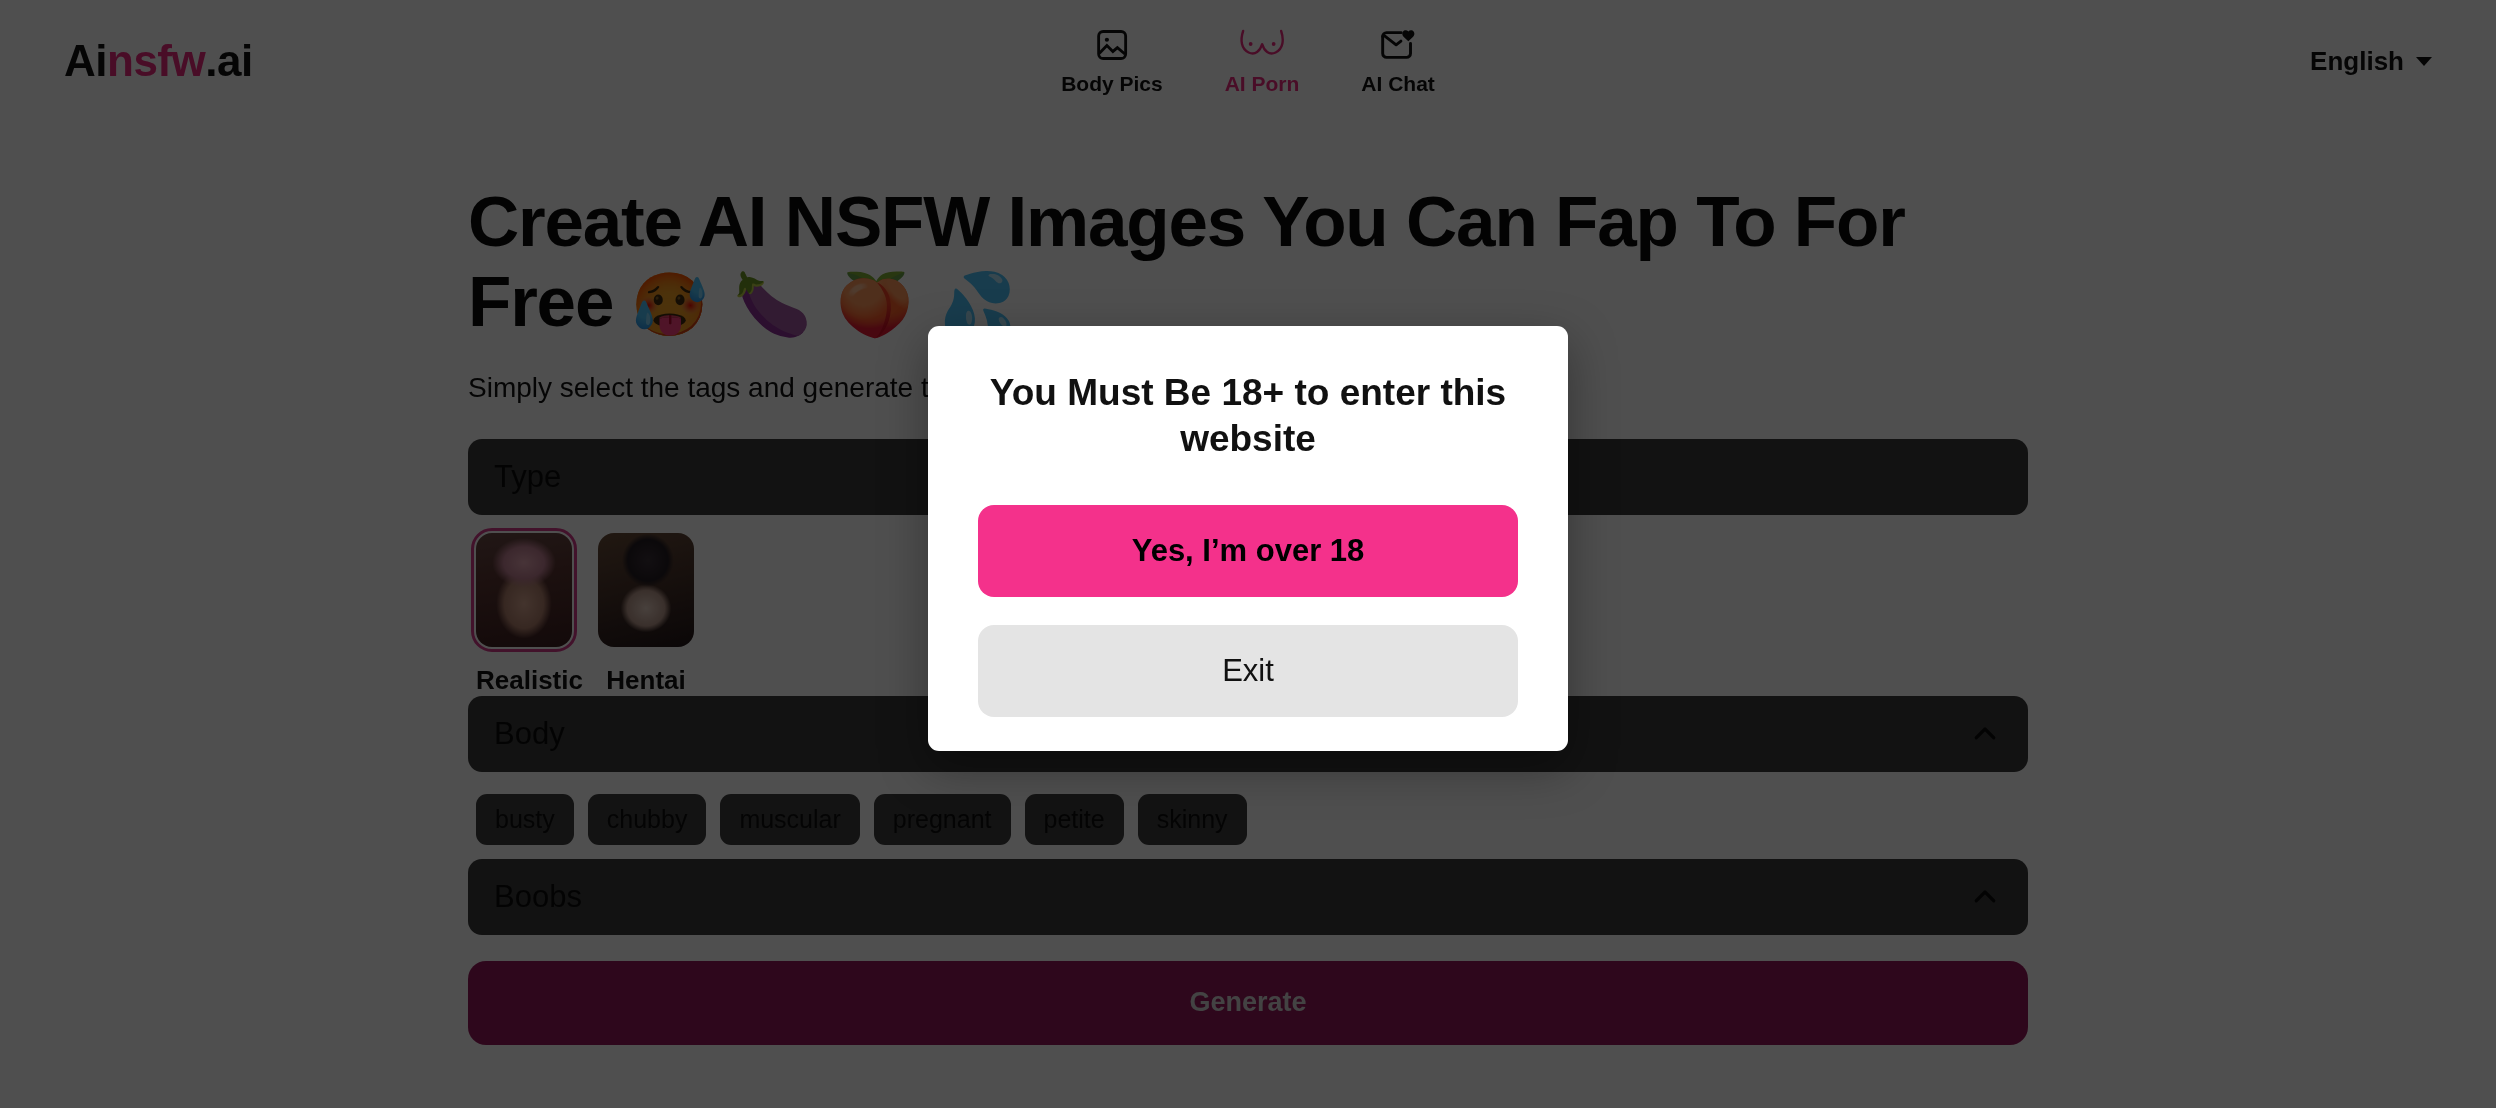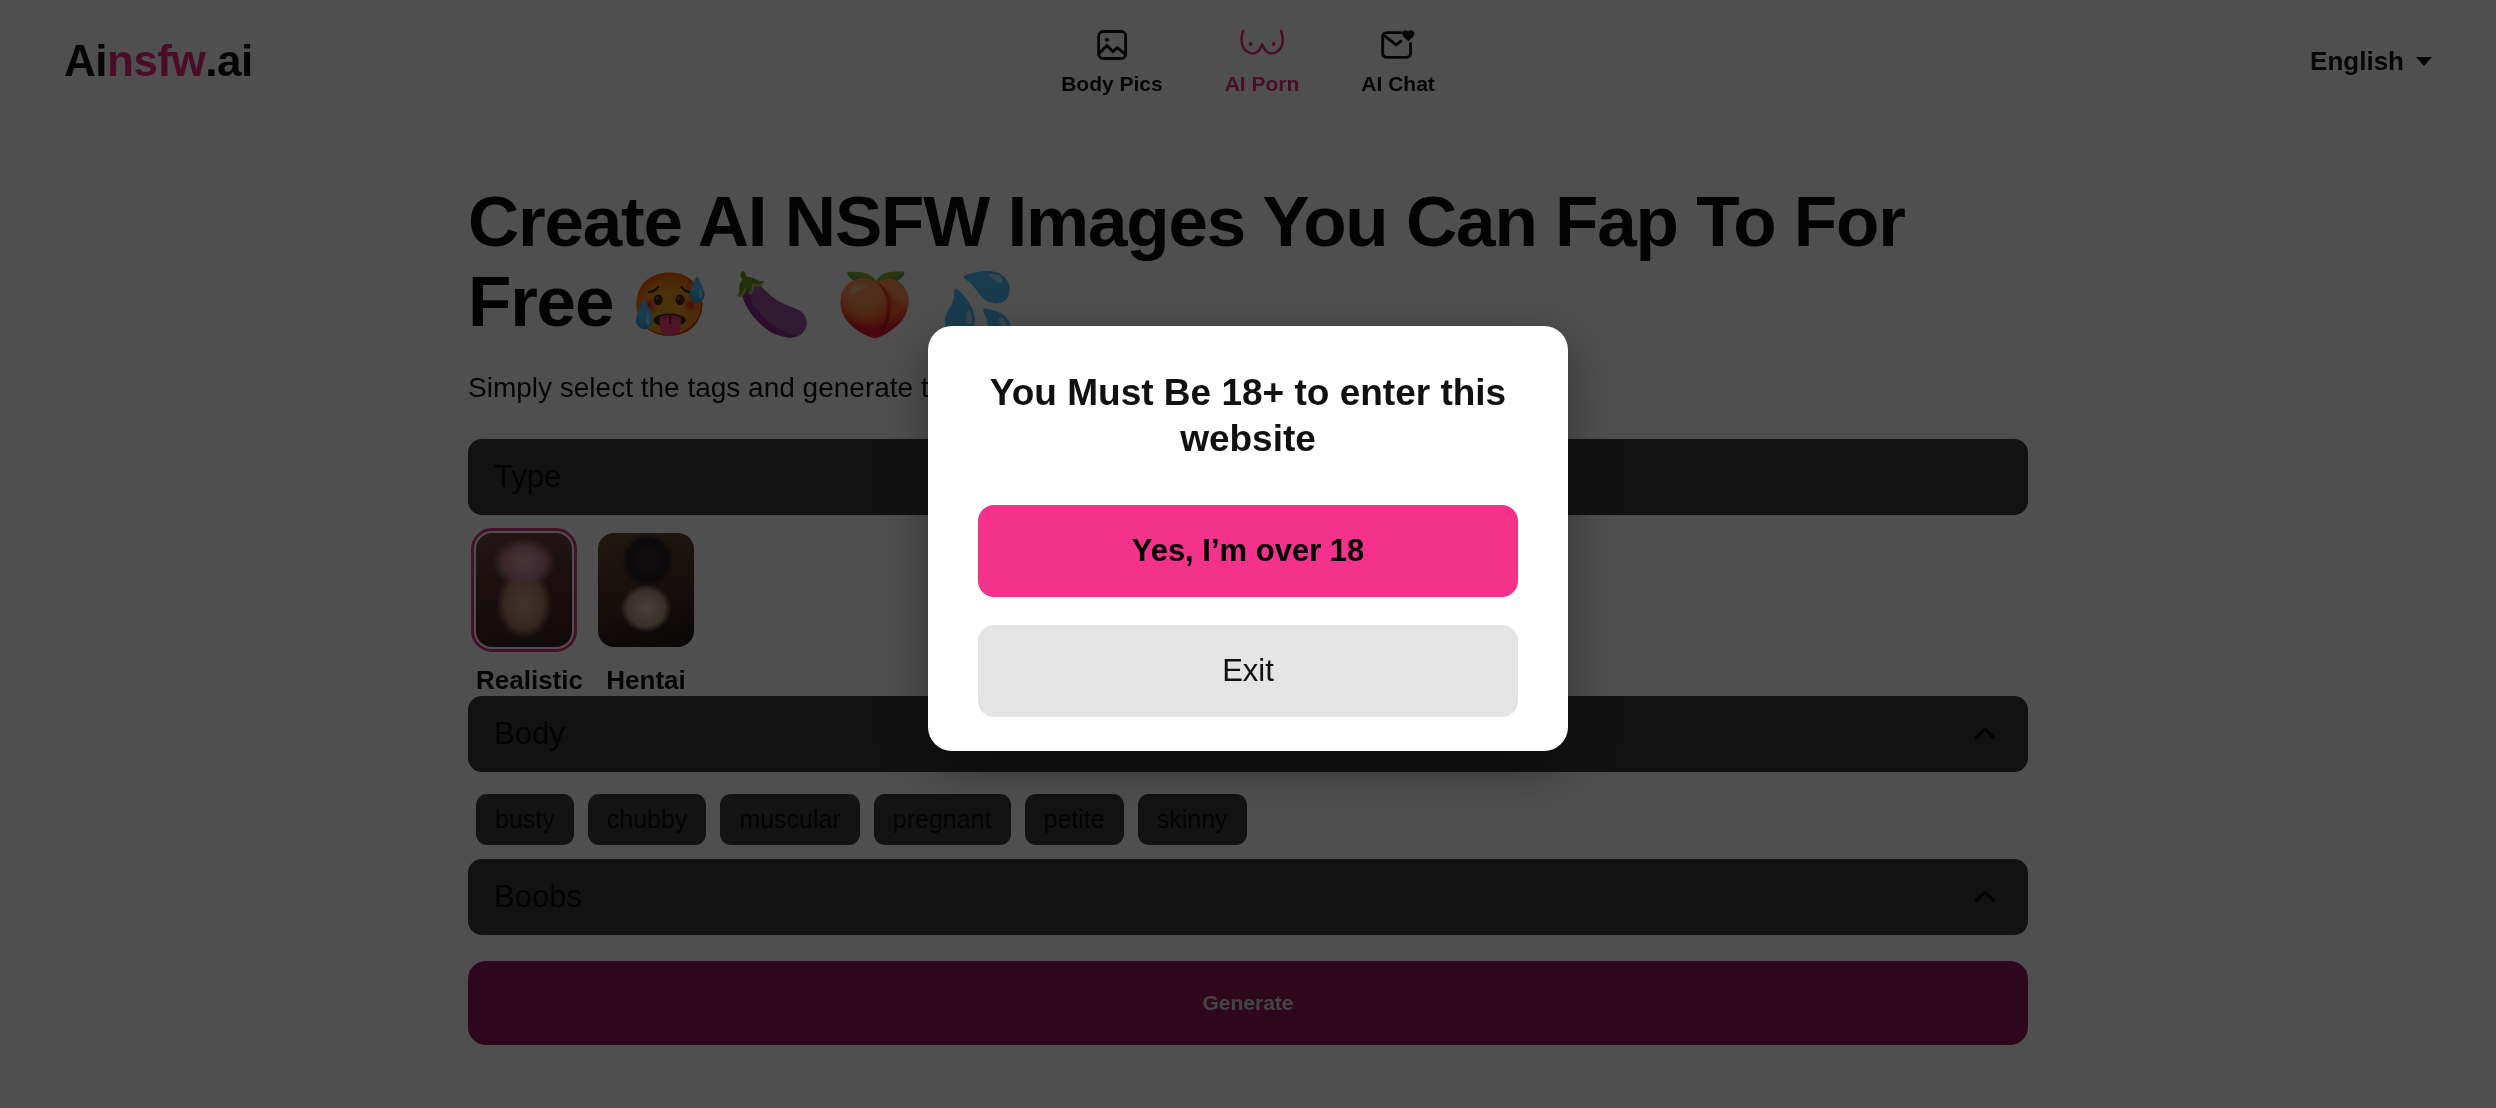--- a/index.html
+++ b/index.html
@@ -175,21 +175,21 @@
   }
 
   .generate-btn {
     margin-top: 26px;
     height: 84px;
     border-radius: 18px;
     background: #95185a;
     display: flex;
     align-items: center;
     justify-content: center;
-    font-size: 21px;
+    font-size: 27px;
     font-weight: 600;
     color: #d9d9d9;
     cursor: pointer;
   }
 
   
   #overlay {
     position: absolute;
     inset: 0;
     display: flex;
@@ -198,21 +198,21 @@
     pointer-events: none;
   }
   .modal {
     pointer-events: auto;
     position: absolute;
     left: 50%;
     transform: translateX(-50%);
     top: 326px;
     width: 640px;
     background: #ffffff;
-    border-radius: 24px;
+    border-radius: 11px;
     padding: 44px 50px 34px 50px;
     box-shadow: 0 16px 48px rgba(0,0,0,0.35);
   }
   .modal-title {
     font-size: 37px;
     font-weight: 700;
     color: #111111;
     text-align: center;
     line-height: 1.25;
     margin-bottom: 42px;

